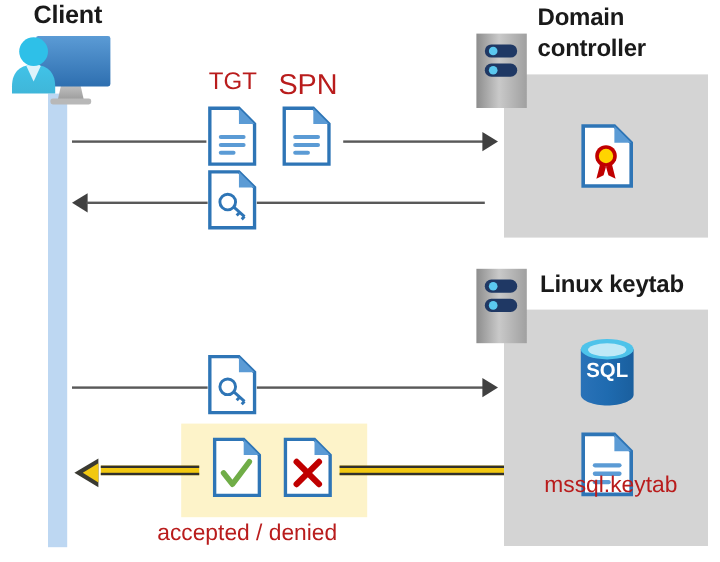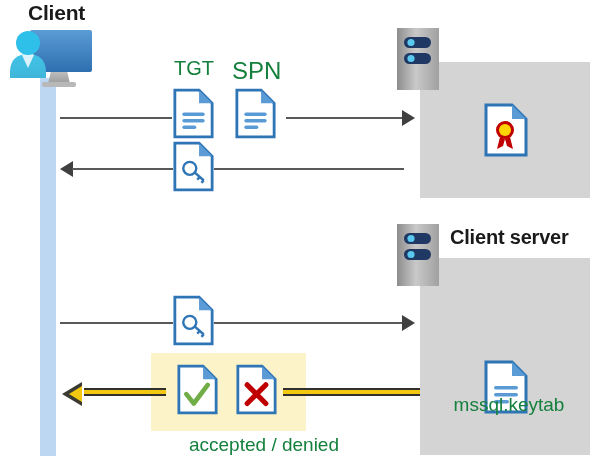--- a/index.html
+++ b/index.html
@@ -7,21 +7,21 @@
   #stage{position:relative;width:600px;height:468px;background:#ffffff;overflow:hidden;}
   .abs{position:absolute;}
 
   
   .title-bold{
     font-family:"Liberation Sans", sans-serif;
     font-weight:bold;color:#1a1a1a;letter-spacing:-0.2px;
   }
   .label-plain{
     font-family:"Liberation Sans", sans-serif;
-    font-weight:normal;color:#15803d;
+    font-weight:normal;color:#b91c1c;
   }
 
   
   .zone{background:#d4d4d4;}
 
   
   .lifeline{background:#bdd7f2;}
 
   
   .gline{background:#595959;height:2px;}
@@ -100,34 +100,52 @@
   <div class="abs" style="left:397px;top:224px;width:42px;height:62px;">
     <svg width="42" height="62" viewBox="0 0 42 62">
       <rect x="0" y="0" width="42" height="62" fill="url(#rkG)"></rect>
       <rect x="7" y="9" width="27" height="11" rx="5.5" fill="#1f3864"></rect>
       <circle cx="14" cy="14.5" r="3.6" fill="#5bc8ef"></circle>
       <rect x="7" y="25" width="27" height="11" rx="5.5" fill="#1f3864"></rect>
       <circle cx="14" cy="30.5" r="3.6" fill="#5bc8ef"></circle>
     </svg>
   </div>
 
-
-  <div class="abs title-bold" style="left:450px;top:226px;font-size:20px;">Client server</div>
+  <div class="abs title-bold" style="left:448px;top:2px;width:150px;font-size:20px;line-height:26px;">
+    <span>Domain controller</span>
+  </div>
+
+  <div class="abs title-bold" style="left:450px;top:226px;font-size:20px;">Linux keytab</div>
 
   <div class="abs" style="left:484px;top:103px;width:44px;height:54px;">
     <svg width="44" height="54" viewBox="0 0 44 54">
       <path d="M2 2 H28 L42 16 V52 H2 Z" fill="#ffffff" stroke="#2e75b6" stroke-width="3"></path>
       <path d="M28 2 L42 16 H28 Z" fill="#5b9bd5"></path>
       <circle cx="21" cy="27" r="9" fill="#c00000"></circle>
       <circle cx="21" cy="27" r="6" fill="#ffd400"></circle>
       <path d="M16 34 L13 46 L19 43 L21 36 Z" fill="#c00000"></path>
       <path d="M26 34 L29 46 L23 43 L21 36 Z" fill="#c00000"></path>
     </svg>
   </div>
 
+  <div class="abs" style="left:481px;top:281px;width:50px;height:58px;">
+    <svg width="50" height="58" viewBox="0 0 50 58">
+      <defs>
+        <linearGradient id="dbG" x1="0" y1="0" x2="1" y2="0">
+          <stop offset="0" stop-color="#2a72b8"></stop>
+            <stop offset="0.5" stop-color="#1f6bb0"></stop>
+          <stop offset="1" stop-color="#1a5f9e"></stop>
+        </linearGradient>
+      </defs>
+      <path d="M3 10 V48 C3 53 14 57 25 57 C36 57 47 53 47 48 V10 Z" fill="url(#dbG)"></path>
+      <ellipse cx="25" cy="10" rx="22" ry="8.5" fill="#4ec3ea"></ellipse>
+      <ellipse cx="25" cy="10.5" rx="16" ry="5.5" fill="#bfe9f7"></ellipse>
+      <text x="25" y="33" text-anchor="middle" fill="#ffffff" font-family="Liberation Sans, sans-serif" font-size="17" font-weight="bold">SQL</text>
+    </svg>
+  </div>
 
   <div class="abs" style="left:484px;top:360px;width:44px;height:54px;">
     <svg width="44" height="54" viewBox="0 0 44 54">
       <path d="M2 2 H28 L42 16 V52 H2 Z" fill="#ffffff" stroke="#2e75b6" stroke-width="3"></path>
       <path d="M28 2 L42 16 H28 Z" fill="#5b9bd5"></path>
       <rect x="10" y="26" width="24" height="3.6" rx="1.8" fill="#5b9bd5"></rect>
       <rect x="10" y="33" width="24" height="3.6" rx="1.8" fill="#5b9bd5"></rect>
       <rect x="10" y="40" width="15" height="3.6" rx="1.8" fill="#5b9bd5"></rect>
     </svg>
   </div>
@@ -211,15 +229,15 @@
   </div>
 
   <div class="abs" style="left:236px;top:364px;width:41px;height:51px;">
     <svg width="41" height="51" viewBox="0 0 44 54">
       <path d="M2 2 H28 L42 16 V52 H2 Z" fill="#ffffff" stroke="#2e75b6" stroke-width="3"></path>
       <path d="M28 2 L42 16 H28 Z" fill="#5b9bd5"></path>
       <path d="M12 22 L32 42 M32 22 L12 42" fill="none" stroke="#c00000" stroke-width="5.5" stroke-linecap="round"></path>
     </svg>
   </div>
 
-  <div class="abs label-plain" style="left:143px;top:434px;width:196px;text-align:right;font-size:19px;">accepted / denied</div>
+  <div class="abs label-plain" style="left:131px;top:434px;width:196px;text-align:left;font-size:19px;">accepted / denied</div>
 
 </div>
 
 </body></html>

